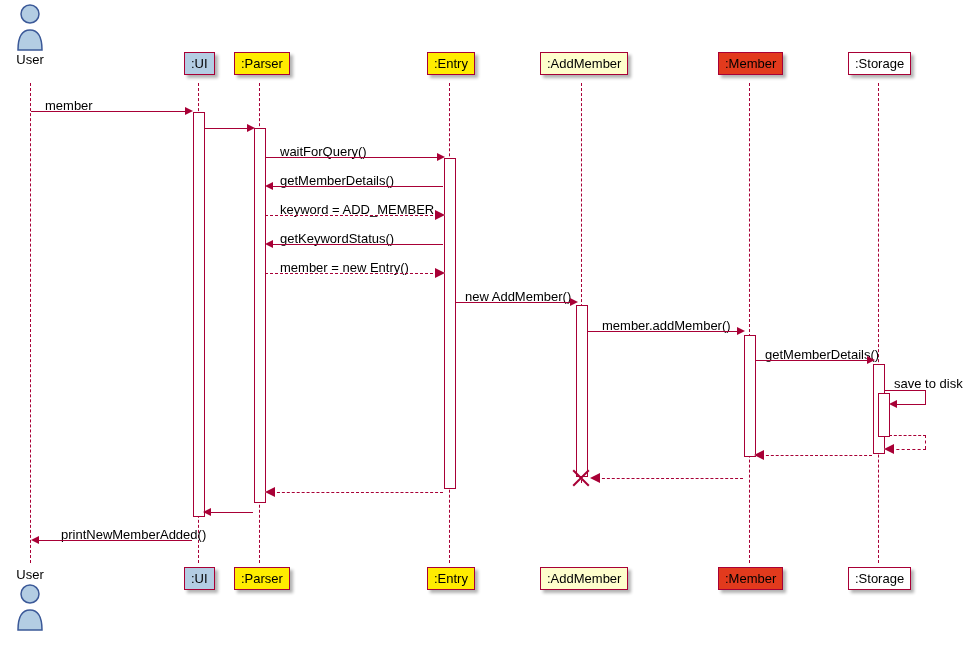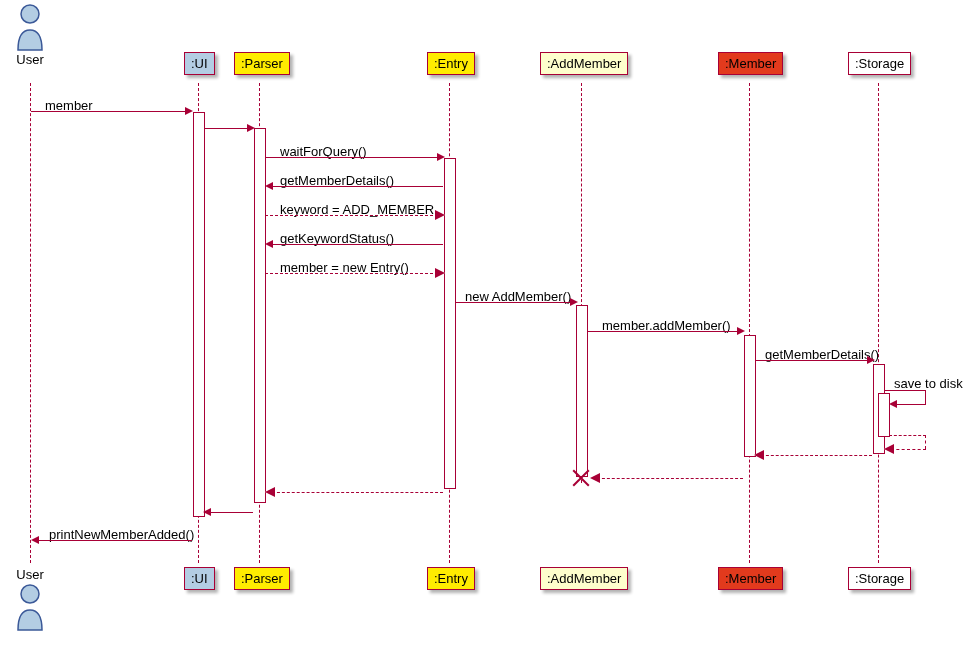--- a/index.html
+++ b/index.html
@@ -126,17 +126,17 @@
 <div class="lnd" style="left:597px;top:478px;width:146px"></div>
 <div class="arLd" style="left:590px;top:474px"></div>
 <div class="cross" style="left:572px;top:469px"></div>
 
 <div class="lnd" style="left:272px;top:492px;width:171px"></div>
 <div class="arLd" style="left:265px;top:488px"></div>
 
 <div class="ln" style="left:211px;top:512px;width:42px"></div>
 <div class="arL" style="left:203px;top:508px"></div>
 
-<div class="msg nudge" style="left:44px;top:527px">printNewMemberAdded()</div>
+<div class="msg nudge" style="left:56px;top:527px">printNewMemberAdded()</div>
 <div class="ln" style="left:39px;top:540px;width:153px"></div>
 <div class="arL" style="left:31px;top:536px"></div>
 
 </div>
 
 </body></html>

